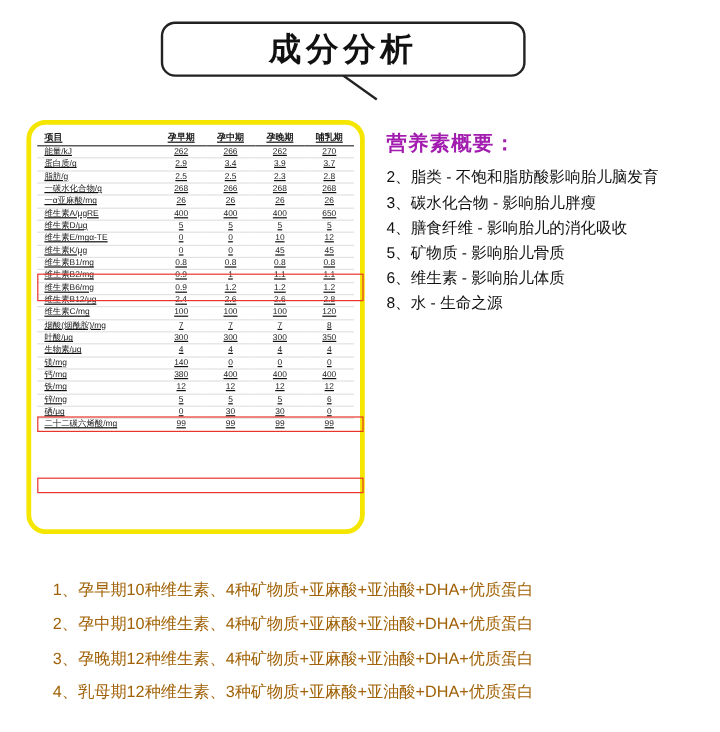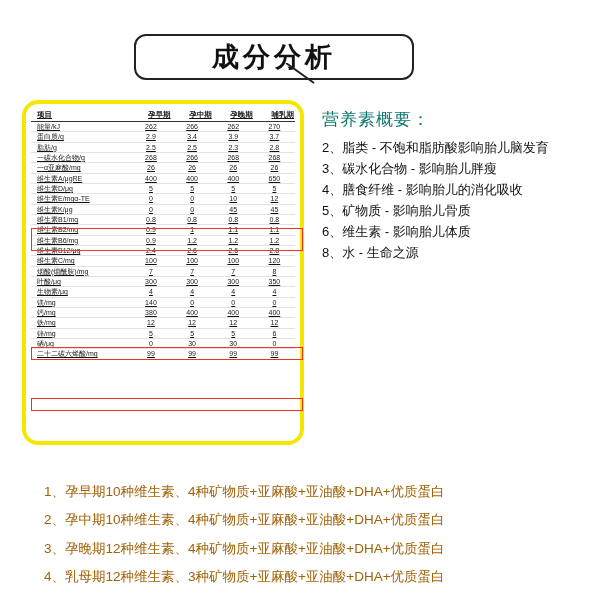--- a/index.html
+++ b/index.html
@@ -20,22 +20,22 @@
   .title-wrap {
     position: absolute;
     left: 134px;
     top: 18px;
     width: 300px;
     height: 46px;
   }
   .title-box {
     position: absolute;
     left: 0;
-    top: 16px;
-    width: 280px;
+    top: 0;
+    width: 304px;
     height: 46px;
     box-sizing: border-box;
     border: 2px solid #222;
     border-radius: 12px;
     display: flex;
     align-items: center;
     justify-content: center;
   }
   .title-text {
     font-size: 27px;
@@ -77,21 +77,20 @@
     text-align: center;
     color: #1a1a1a;
     white-space: nowrap;
     overflow: hidden;
   }
   table.nut th {
     font-weight: bold;
     font-size: 7.5px;
     border-bottom: 1.2px solid #333;
     padding-bottom: 2px;
-    text-align: right;
   }
   table.nut th.item-col, table.nut td.item-col {
     text-align: left;
     padding-left: 6px;
     width: 35%;
   }
   table.nut tr.row td {
     border-bottom: 0.5px solid #e2e2e2;
   }
   table.nut tr.row:last-child td {
@@ -106,22 +105,22 @@
 
   
   .right-col {
     position: absolute;
     left: 322px;
     top: 108px;
     width: 262px;
   }
   .sec-title {
     font-size: 17px;
-    font-weight: normal;
-    color: #0f766e;
+    font-weight: bold;
+    color: #a21caf;
     letter-spacing: 1px;
     margin-bottom: 6px;
   }
   .sec-para {
     font-size: 13px;
     line-height: 1.62;
     color: #111;
   }
   .sec-list {
     margin: 6px 0 0 0;

